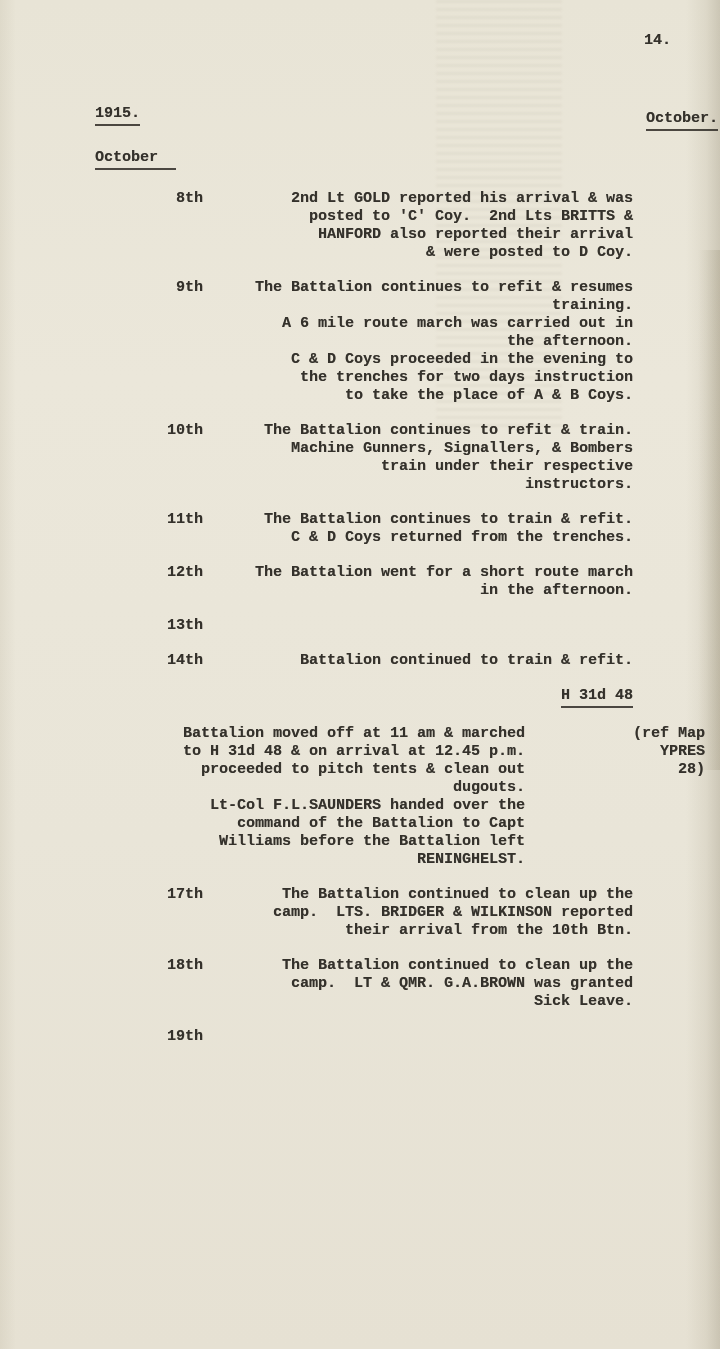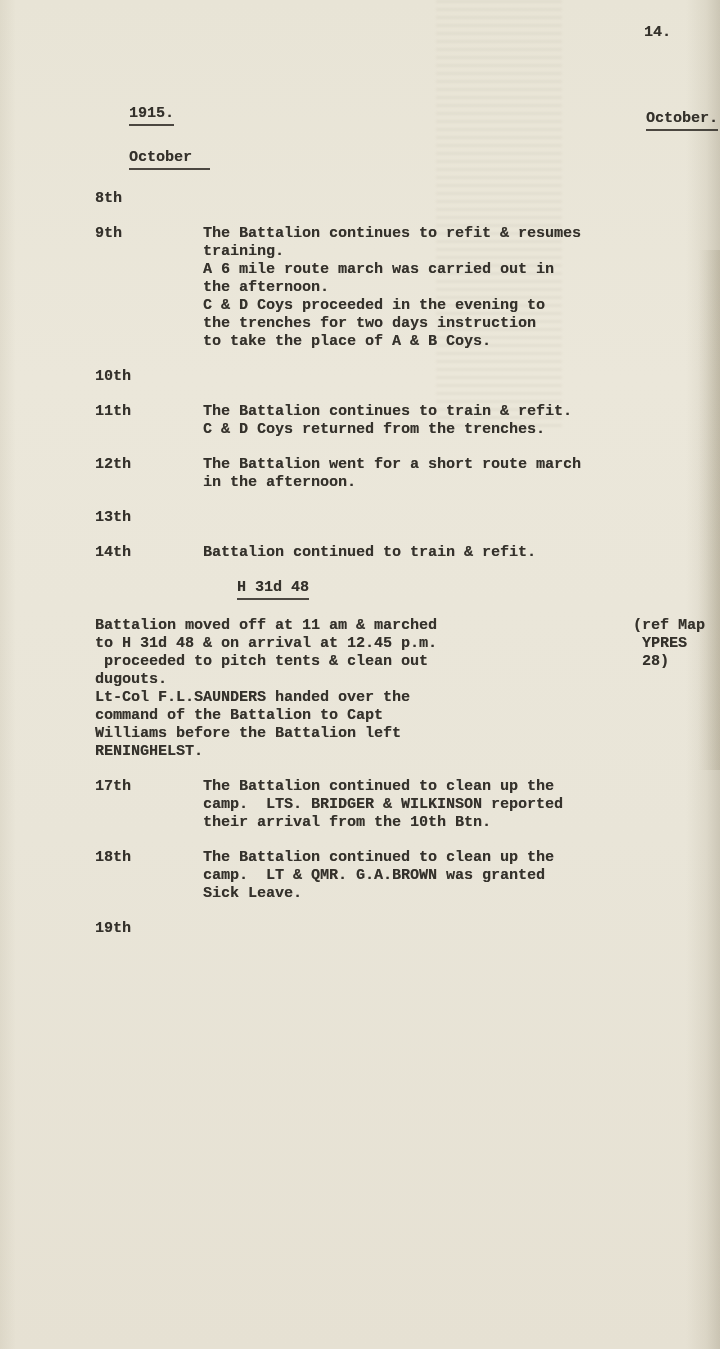--- a/index.html
+++ b/index.html
@@ -21,28 +21,28 @@
     filter:blur(1px);opacity:.55;
   }
   .stain-right{
     position:absolute;right:0;top:250px;width:22px;height:520px;
     background:linear-gradient(270deg, rgba(128,116,84,0.18), rgba(128,116,84,0));
   }
   .txt{
     font-size:15px;line-height:18px;font-weight:700;color:#34312b;
     text-shadow:0.3px 0.3px 0.6px rgba(52,49,43,0.55);
   }
-  .u{display:inline-block;border-bottom:2px solid rgba(52,49,43,0.88);padding-bottom:1px;margin-left:34px;}
+  .u{display:inline-block;border-bottom:2px solid rgba(52,49,43,0.88);padding-bottom:1px;}
   .u-wide{padding-right:18px;}
-  #page-number{position:absolute;top:24px;left:644px;}
+  #page-number{position:absolute;top:32px;left:644px;}
   #year{position:absolute;top:105px;left:95px;}
   #appendix{position:absolute;top:110px;right:2px;}
   #month{position:absolute;top:149px;left:95px;}
   .entries{position:absolute;top:190px;left:95px;width:625px;}
-  .entry{display:flex;margin-bottom:17px;position:relative;}
+  .entry{display:flex;margin-bottom:17px;position:relative;text-align:right;}
   .entry .date{width:108px;flex:none;}
   .entry .text{width:430px;flex:none;white-space:pre-wrap;}
   .margin-note{position:absolute;left:538px;top:0;white-space:pre-wrap;}
 </style>
 </head>
 <body>
 
 <div class="paper"></div>
 <div class="showthrough"></div>
 <div class="stain-right"></div>
@@ -50,35 +50,43 @@
 <div id="page-number" class="txt">14.</div>
 
 <div id="year" class="txt"><span class="u">1915.</span></div>
 <div id="appendix" class="txt"><span class="u">October.</span></div>
 <div id="month" class="txt"><span class="u u-wide">October</span></div>
 
 <div class="entries">
 
   <div class="entry">
     <div class="date txt">8th</div>
+    <div class="text txt">2nd Lt GOLD reported his arrival &amp; was
+posted to 'C' Coy.  2nd Lts BRITTS &amp;
+HANFORD also reported their arrival
+&amp; were posted to D Coy.</div>
   </div>
 
   <div class="entry">
     <div class="date txt">9th</div>
     <div class="text txt">The Battalion continues to refit &amp; resumes
 training.
 A 6 mile route march was carried out in
 the afternoon.
 C &amp; D Coys proceeded in the evening to
 the trenches for two days instruction
 to take the place of A &amp; B Coys.</div>
   </div>
 
   <div class="entry">
     <div class="date txt">10th</div>
+    <div class="text txt">The Battalion continues to refit &amp; train.
+Machine Gunners, Signallers, &amp; Bombers
+train under their respective
+instructors.</div>
   </div>
 
   <div class="entry">
     <div class="date txt">11th</div>
     <div class="text txt">The Battalion continues to train &amp; refit.
 C &amp; D Coys returned from the trenches.</div>
   </div>
 
   <div class="entry">
     <div class="date txt">12th</div>

